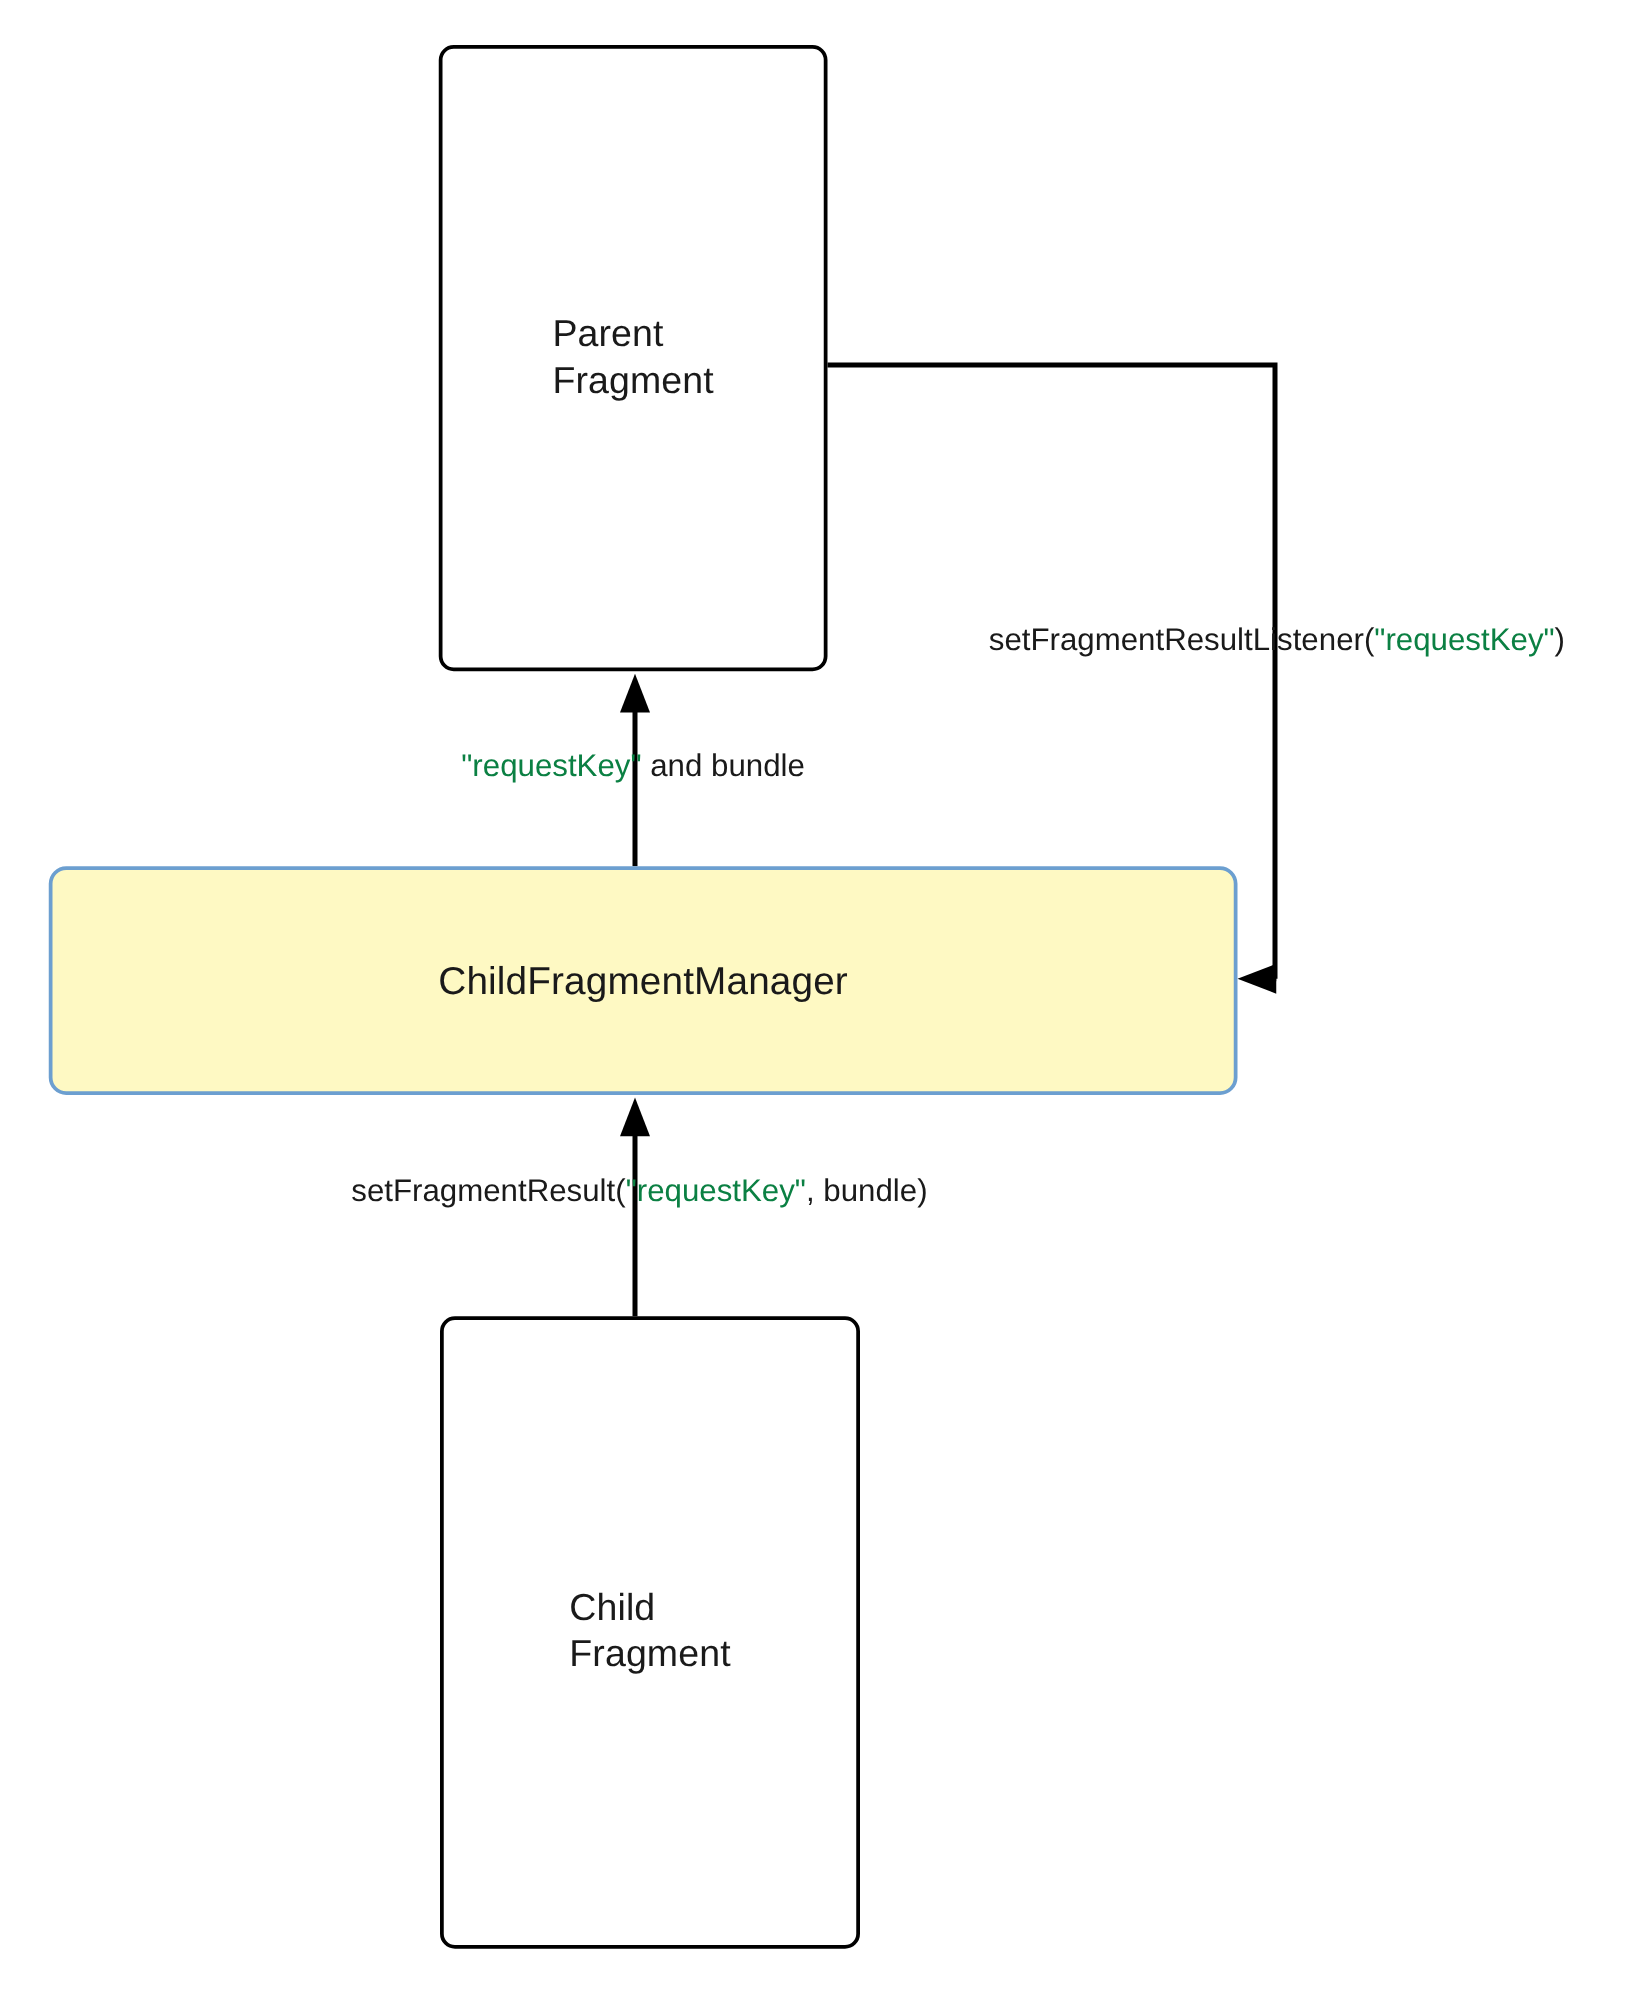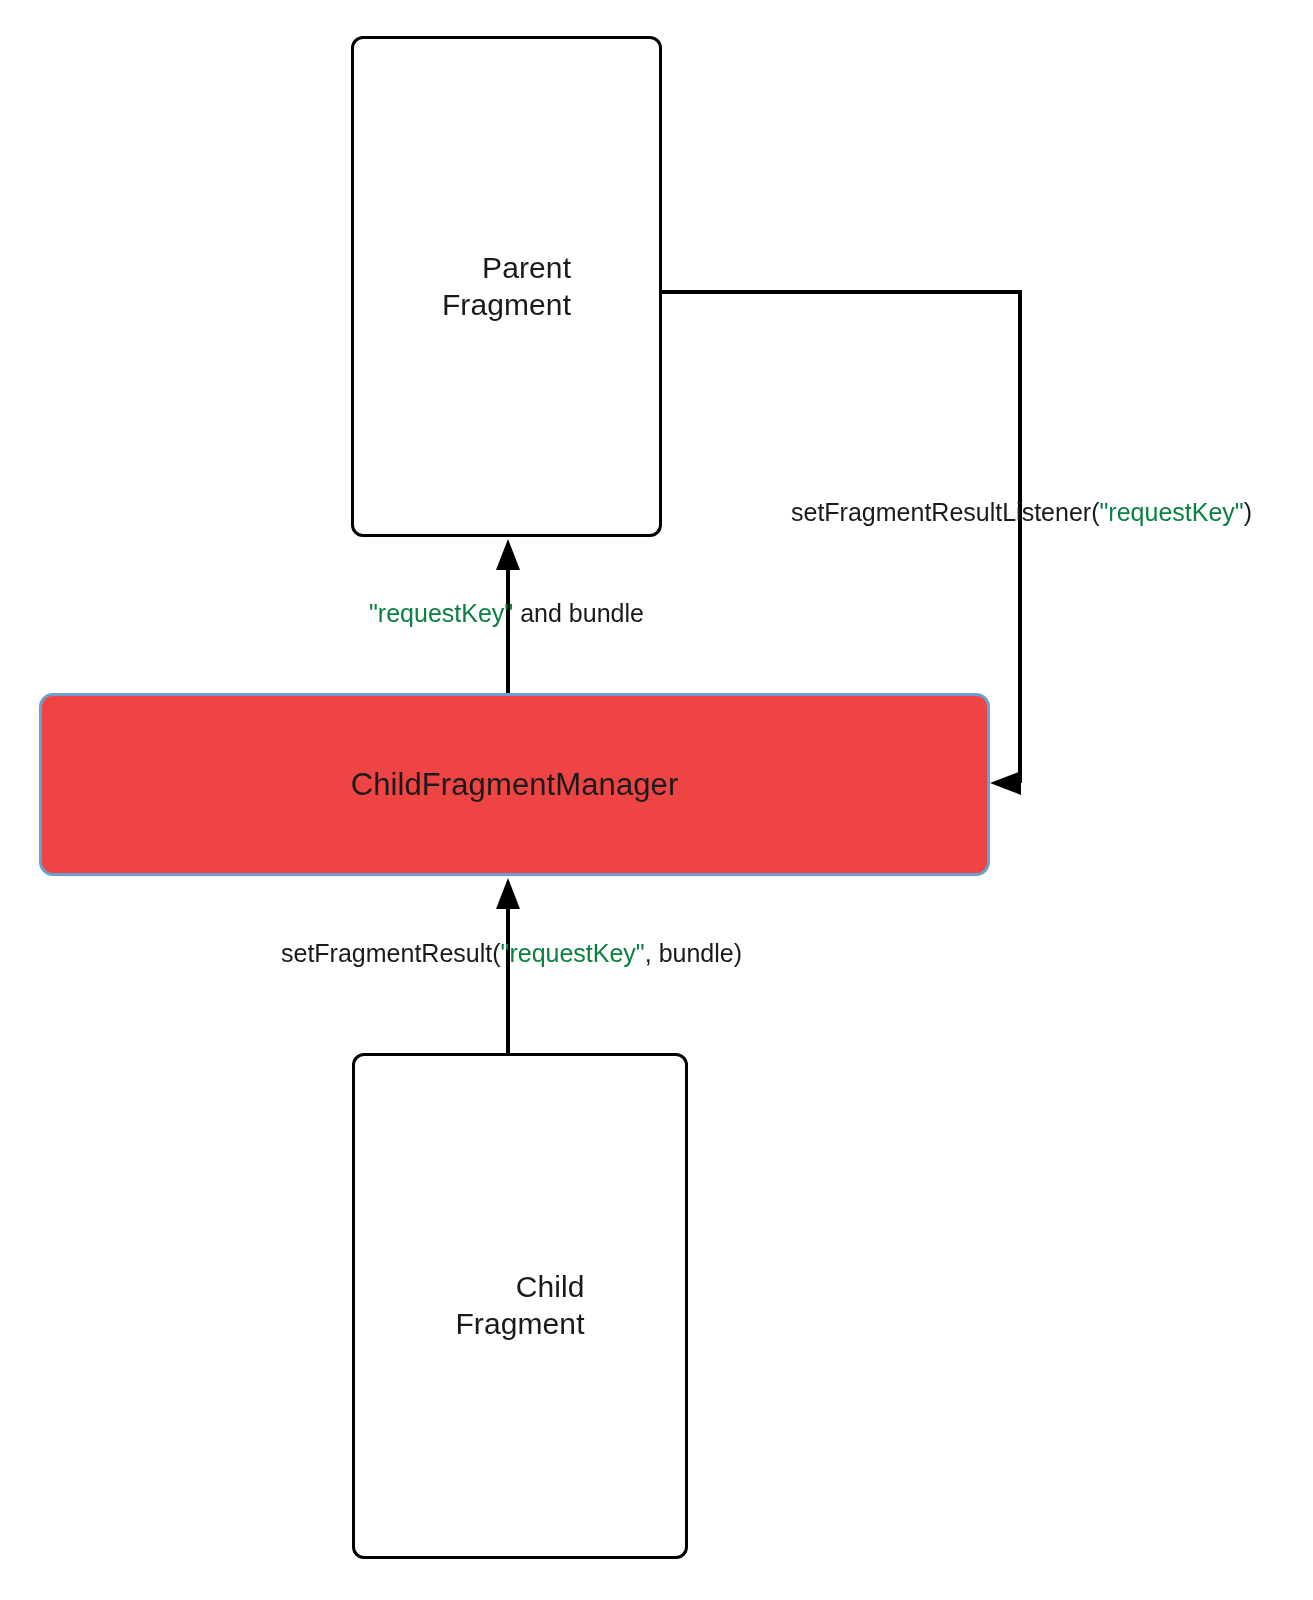--- a/index.html
+++ b/index.html
@@ -25,32 +25,32 @@
     height: 1600px;
   }
 
   
   .node {
     position: absolute;
     box-sizing: border-box;
     display: flex;
     align-items: center;
     justify-content: center;
-    text-align: right;
+    text-align: left;
     border-radius: 12px;
     line-height: 1.22;
   }
 
   .node-plain {
     background: #ffffff;
     border: 3px solid #000000;
   }
 
   .node-highlight {
-    background: #ef4444;
+    background: #fef9c3;
     border: 3px solid #6c9fd0;
     border-radius: 14px;
   }
 
   .node-label {
     white-space: pre-line;
     font-size: 30px;
     color: #1a1a1a;
     letter-spacing: 0.1px;
   }

